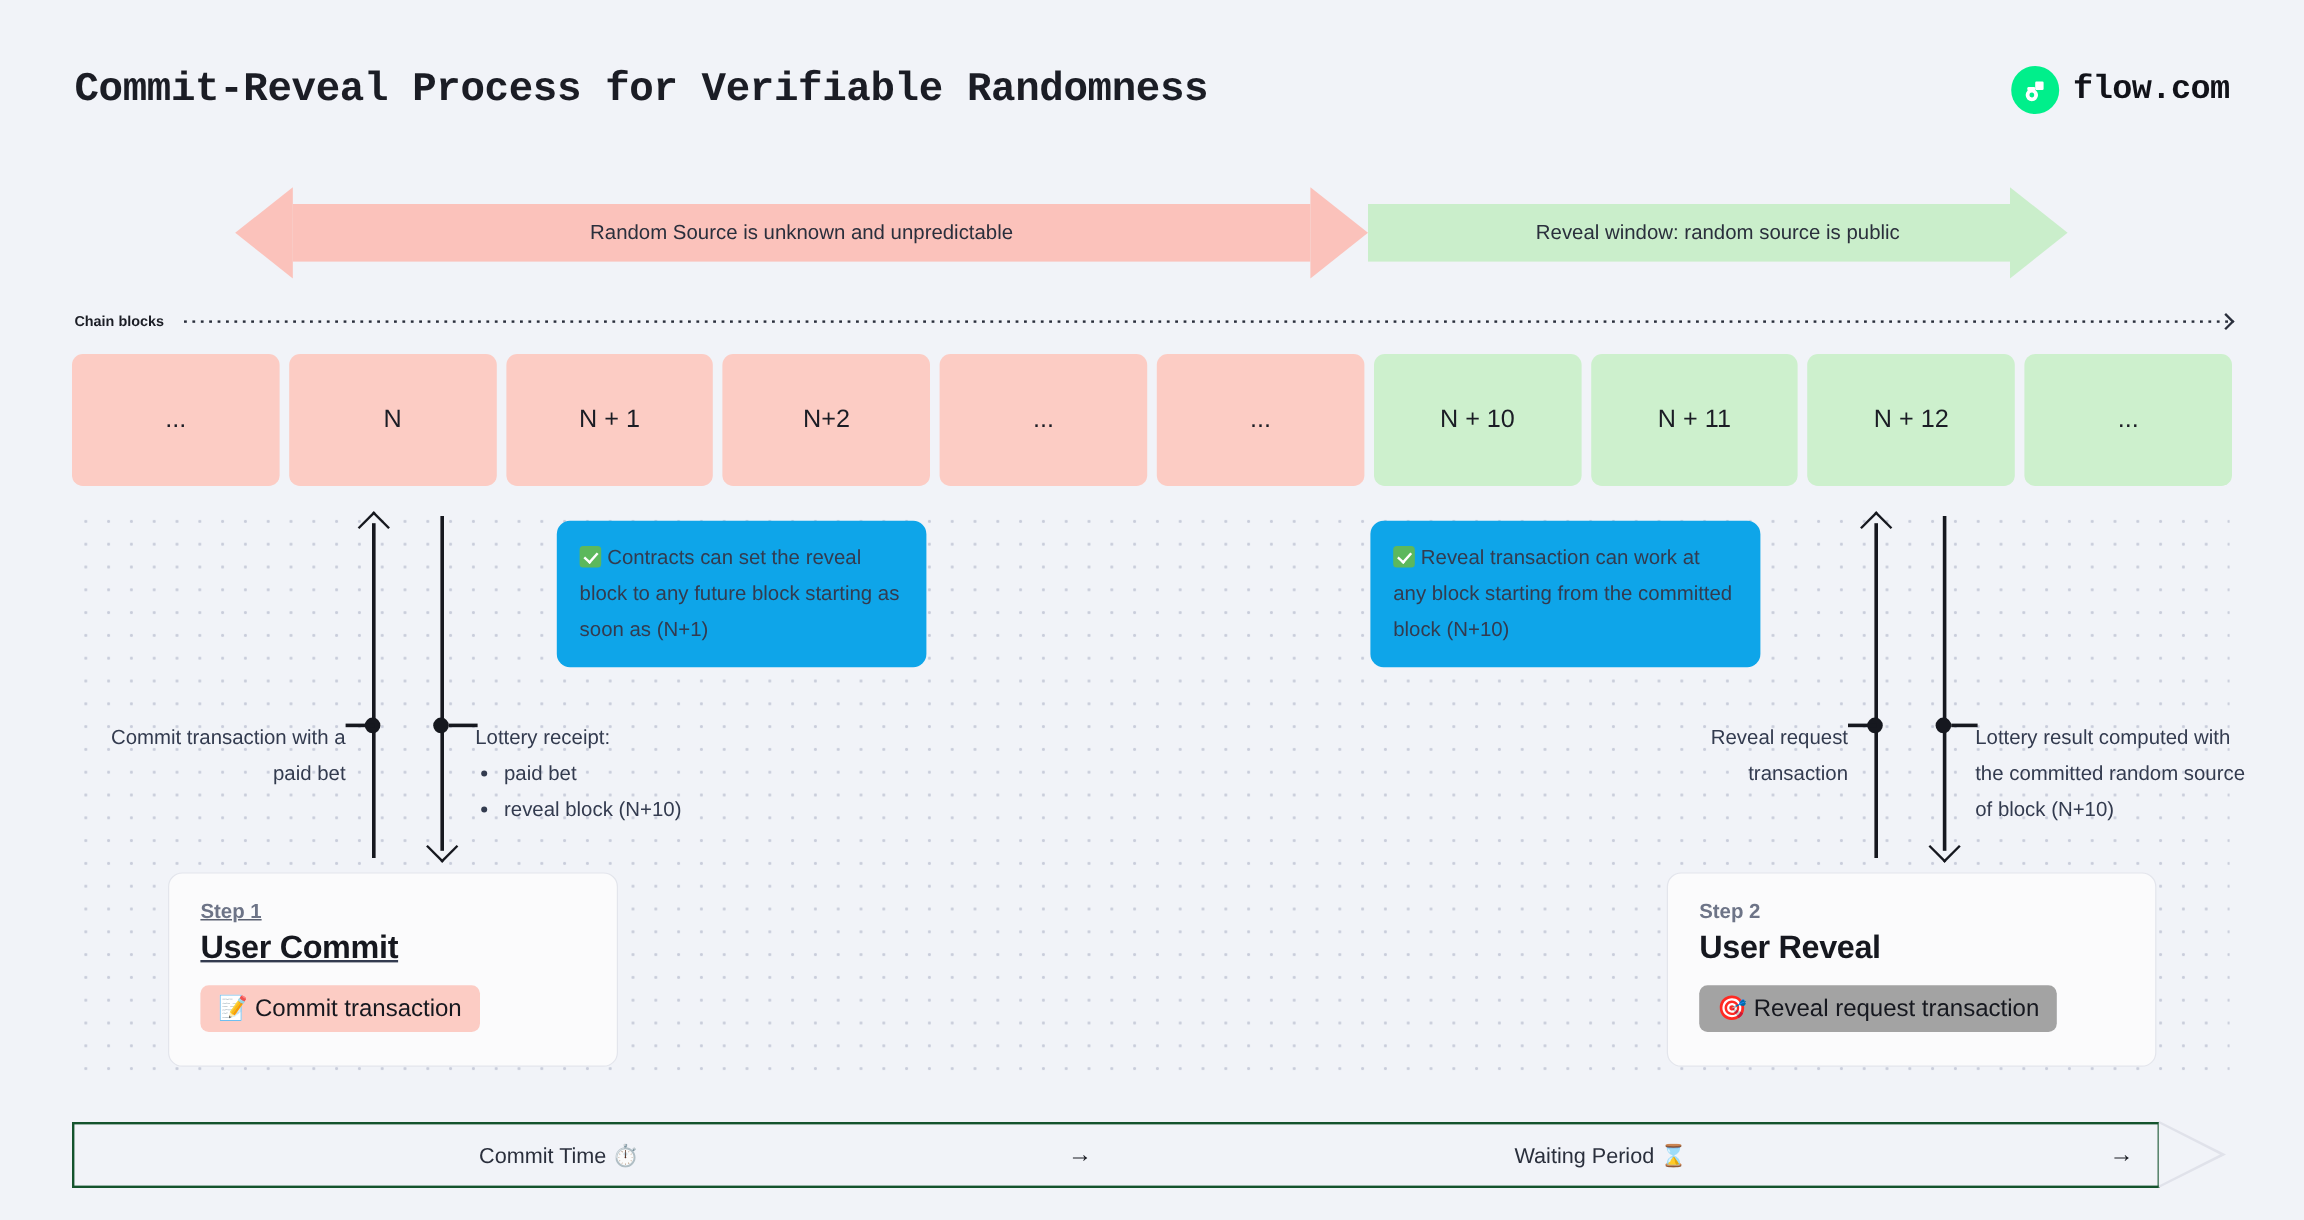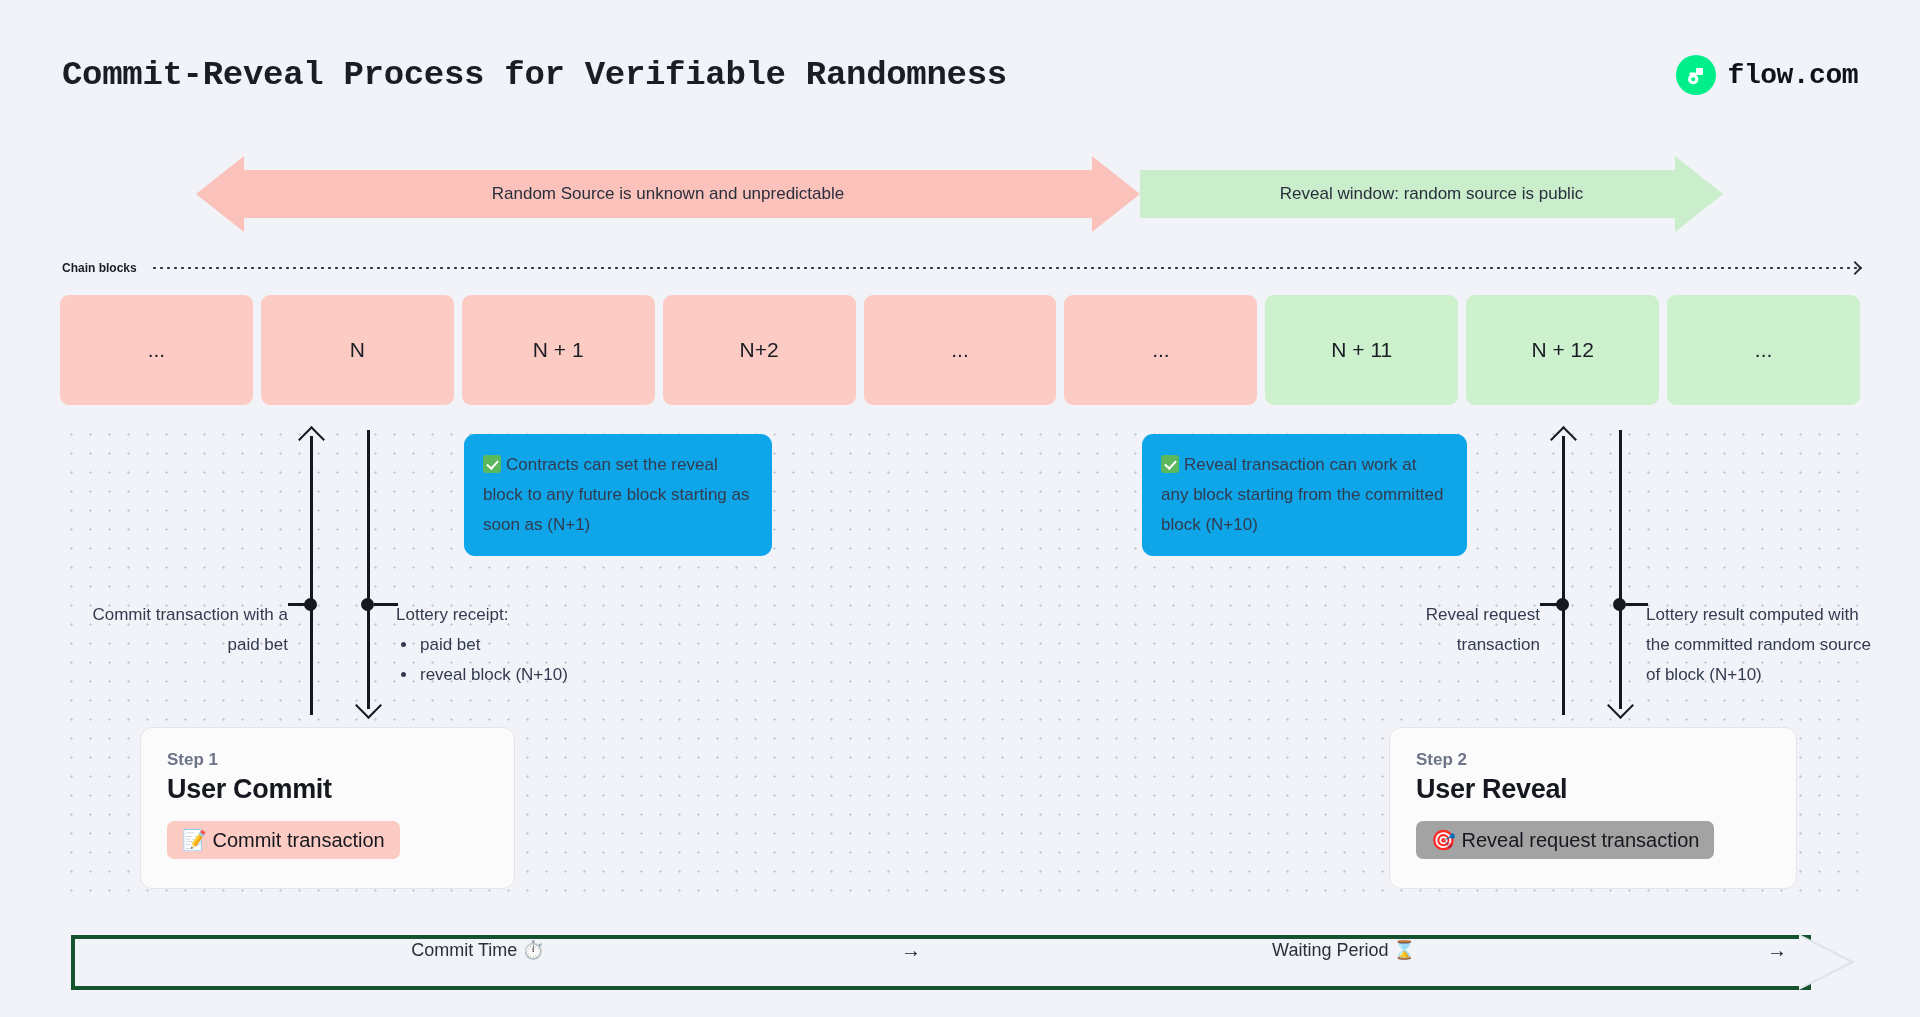--- a/index.html
+++ b/index.html
@@ -236,22 +236,22 @@
   
   #timeline {
     position: absolute;
     left: 60px; top: 935px;
     width: 1800px; height: 55px;
   }
   #timeline-body {
     position: absolute;
     left: 0; top: 0;
     width: 1740px; height: 55px;
-    border: 4px solid #14532d;
-    display: flex; align-items: flex-start; margin-left: 11px;
+    border: 2px solid #14532d;
+    display: flex; align-items: center;
   }
   .tl-seg {
     flex: 1 1 0;
     text-align: center;
     font-size: 18px;
     color: #2a2f3c;
     white-space: nowrap;
   }
   .tl-sep {
     width: 60px;
@@ -315,20 +315,21 @@
   </span>
 </div>
 
 <div id="blocks">
   <div class="block pink">...</div>
   <div class="block pink">N</div>
   <div class="block pink">N + 1</div>
   <div class="block pink">N+2</div>
   <div class="block pink">...</div>
   <div class="block pink">...</div>
+  <div class="block green">N + 10</div>
   <div class="block green">N + 11</div>
   <div class="block green">N + 12</div>
   <div class="block green">...</div>
 </div>
 
 <div id="dot-field"></div>
 
 <div class="v-arrow up" style="left:298px; top:430px; height:285px;">
   <span class="tip"></span>
   <span class="stem"></span>
@@ -368,21 +369,21 @@
   <span class="tip"></span>
 </div>
 <div class="node-dot" style="left:1613px; top:598px;"></div>
 <div class="leader" style="left:1626px; top:603px; width:22px;"></div>
 <div class="callout-text" style="left:1646px; top:588px; width:226px;">Lottery result computed with the committed random source of block (N+10)</div>
 
 <div class="note-box" style="left:1142px; top:434px; width:325px;">
   <span class="check-icon"></span><span>Reveal transaction can work at any block starting from the committed block (N+10)</span>
 </div>
 
-<div class="step-card" style="left:140px; top:727px; width:375px; height:162px;">
+<div class="step-card" style="left:140px; top:727px; width:375px; height:162px;text-decoration:underline;">
   <div class="step-kicker">Step 1</div>
   <div class="step-title">User Commit</div>
   <div class="step-pill pink">
     <span class="emoji">📝</span>
     <span>Commit transaction</span>
   </div>
 </div>
 
 <div class="step-card" style="left:1389px; top:727px; width:408px; height:162px;">
   <div class="step-kicker">Step 2</div>

